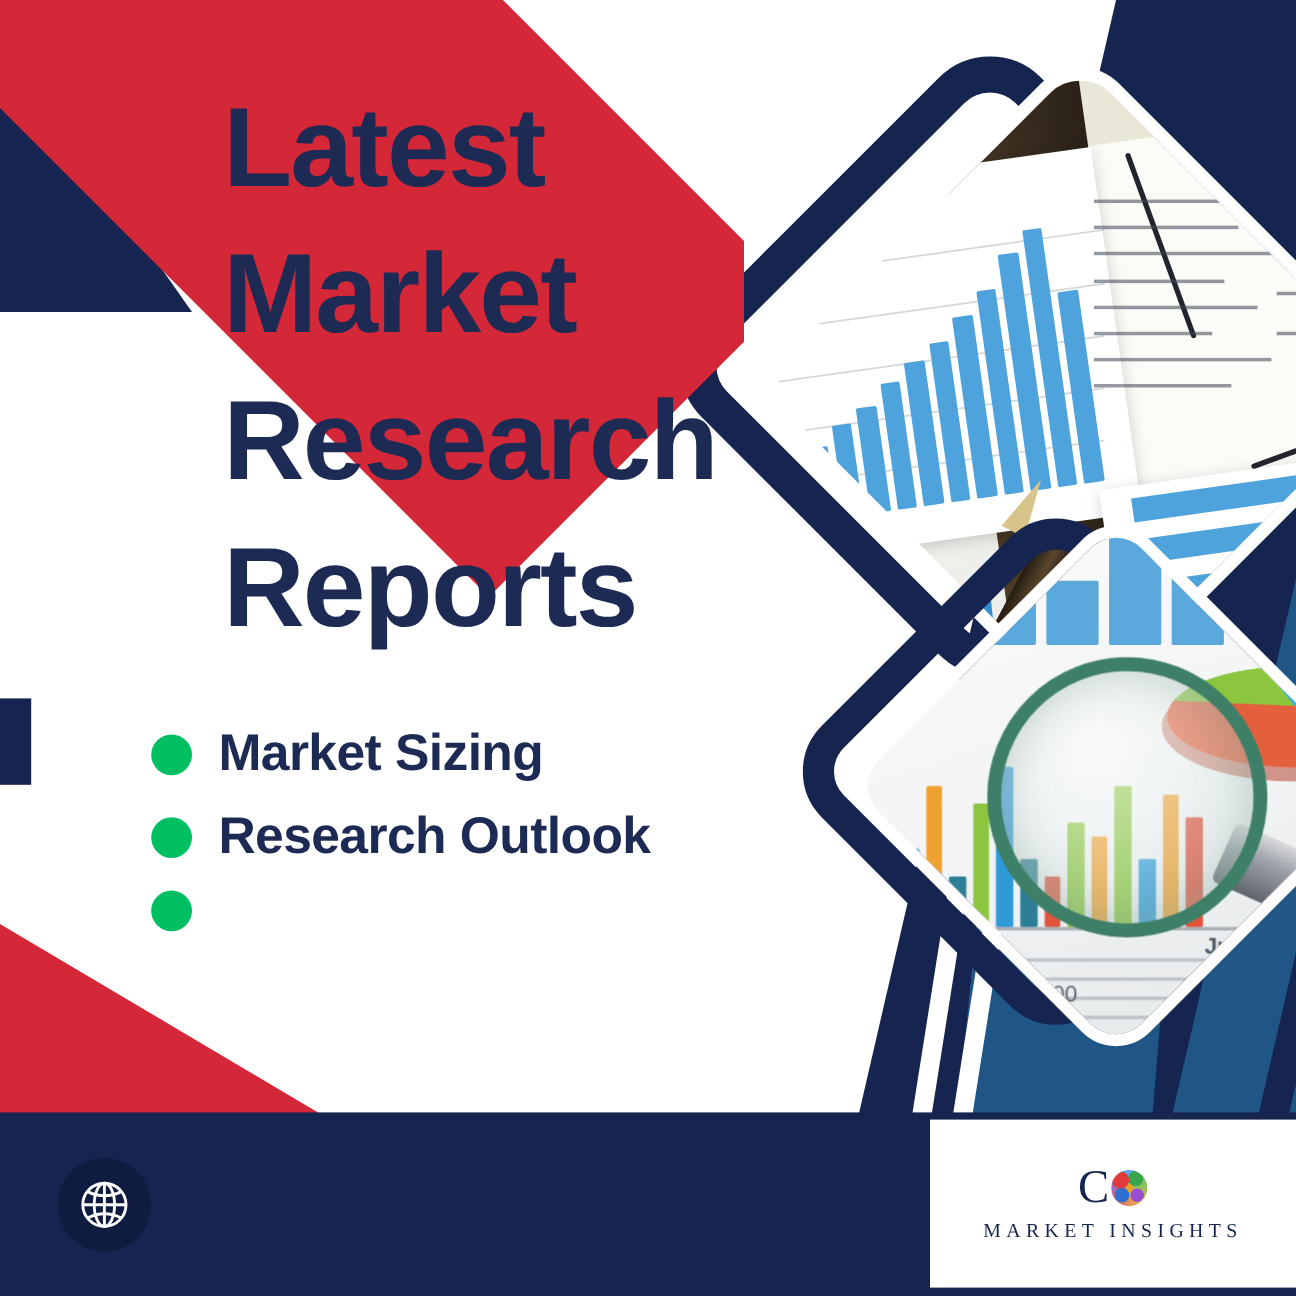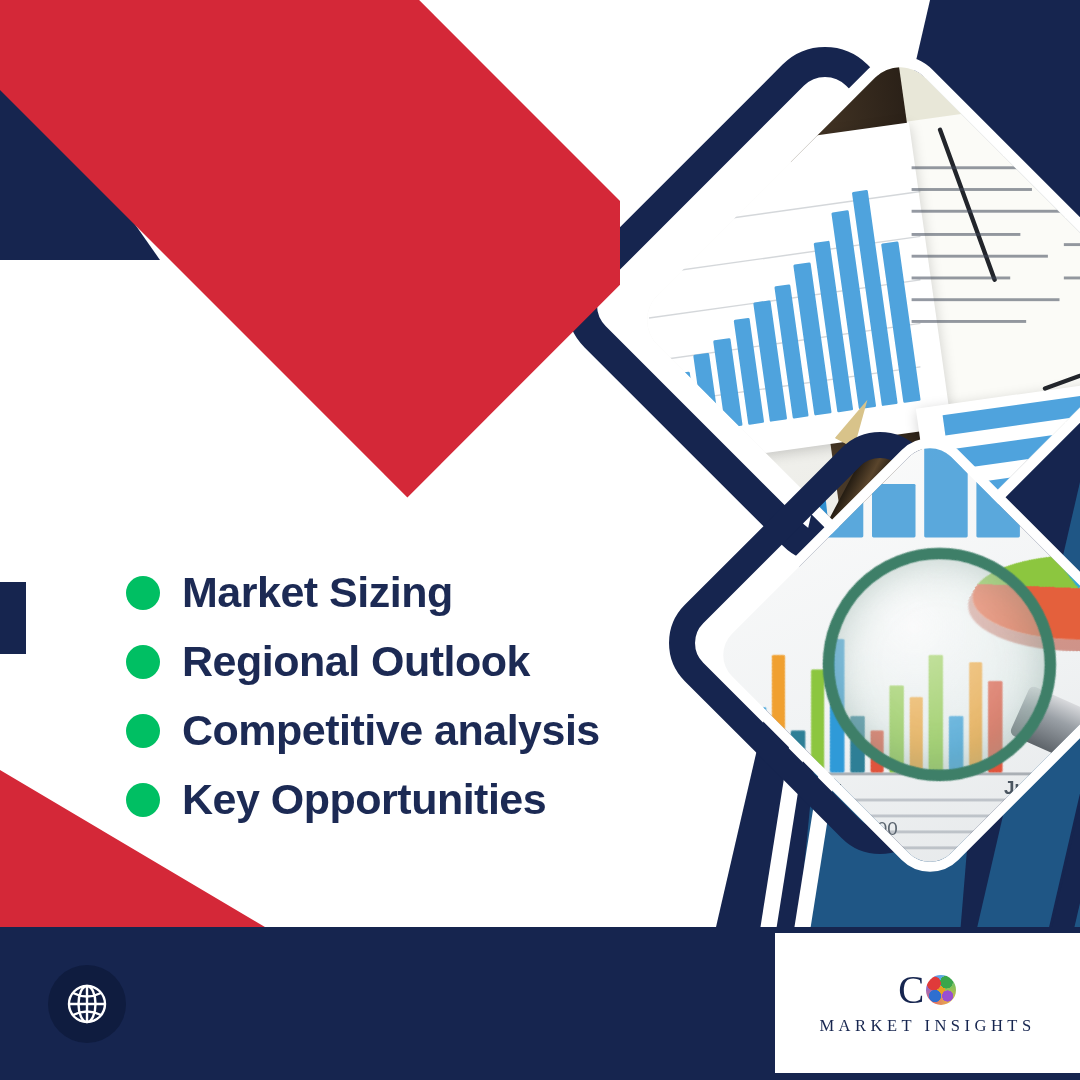--- a/index.html
+++ b/index.html
@@ -201,21 +201,21 @@
     color:#1C2A54;
     font-family:"Liberation Sans", sans-serif;
     font-weight:bold;
     font-size:94px;
     line-height:1.30;
     letter-spacing:-1.5px;
   }
   .headline .hl { display:block; white-space:nowrap; }
 
   
-  .bullets { position:absolute; left:126px; top:568px; width:640px; }
+  .bullets { position:absolute; left:126px; top:604px; width:640px; }
   .bullet-row { display:flex; align-items:center; margin-bottom:20px; }
   .dot {
     width:34px; height:34px; border-radius:50%;
     background:#00BF63; flex:0 0 34px; margin-right:22px;
   }
   .bullet-label {
     color:#1C2A54; font-weight:bold; font-size:43px;
     letter-spacing:-0.5px; white-space:nowrap;
     font-family:"Liberation Sans", sans-serif;
   }
@@ -412,37 +412,38 @@
 
   <div class="shape tl-blue"></div>
   <div class="shape tl-navy"></div>
   <div class="shape tl-red-mask">
     <div class="shape tl-red"></div>
   </div>
 
   <div class="shape nub"></div>
   <div class="shape bl-red"></div>
 
+  <div class="headline">
+    <span class="hl">Latest</span>
+    <span class="hl">Market</span>
+    <span class="hl">Research</span>
+    <span class="hl">Reports</span>
+  </div>
 
   <div class="bullets">
     <div class="bullet-row">
       <span class="dot"></span>
       <span class="bullet-label">Market Sizing</span>
     </div>
     <div class="bullet-row">
       <span class="dot"></span>
-      <span class="bullet-label">Regional Outlook</span>
+      <span class="bullet-label">Research Outlook</span>
     </div>
     <div class="bullet-row">
       <span class="dot"></span>
-      <span class="bullet-label">Competitive analysis</span>
-    </div>
-    <div class="bullet-row">
-      <span class="dot"></span>
-      <span class="bullet-label">Key Opportunities</span>
     </div>
   </div>
 
   <div class="footer">
     <div class="globe-badge">
       <svg viewBox="0 0 48 48" fill="none" stroke="#ffffff" stroke-width="2.4">
         <circle cx="24" cy="24" r="18"></circle>
         <ellipse cx="24" cy="24" rx="8.5" ry="18"></ellipse>
         <line x1="6" y1="24" x2="42" y2="24"></line>
         <path d="M10 13 Q24 20 38 13"></path>

